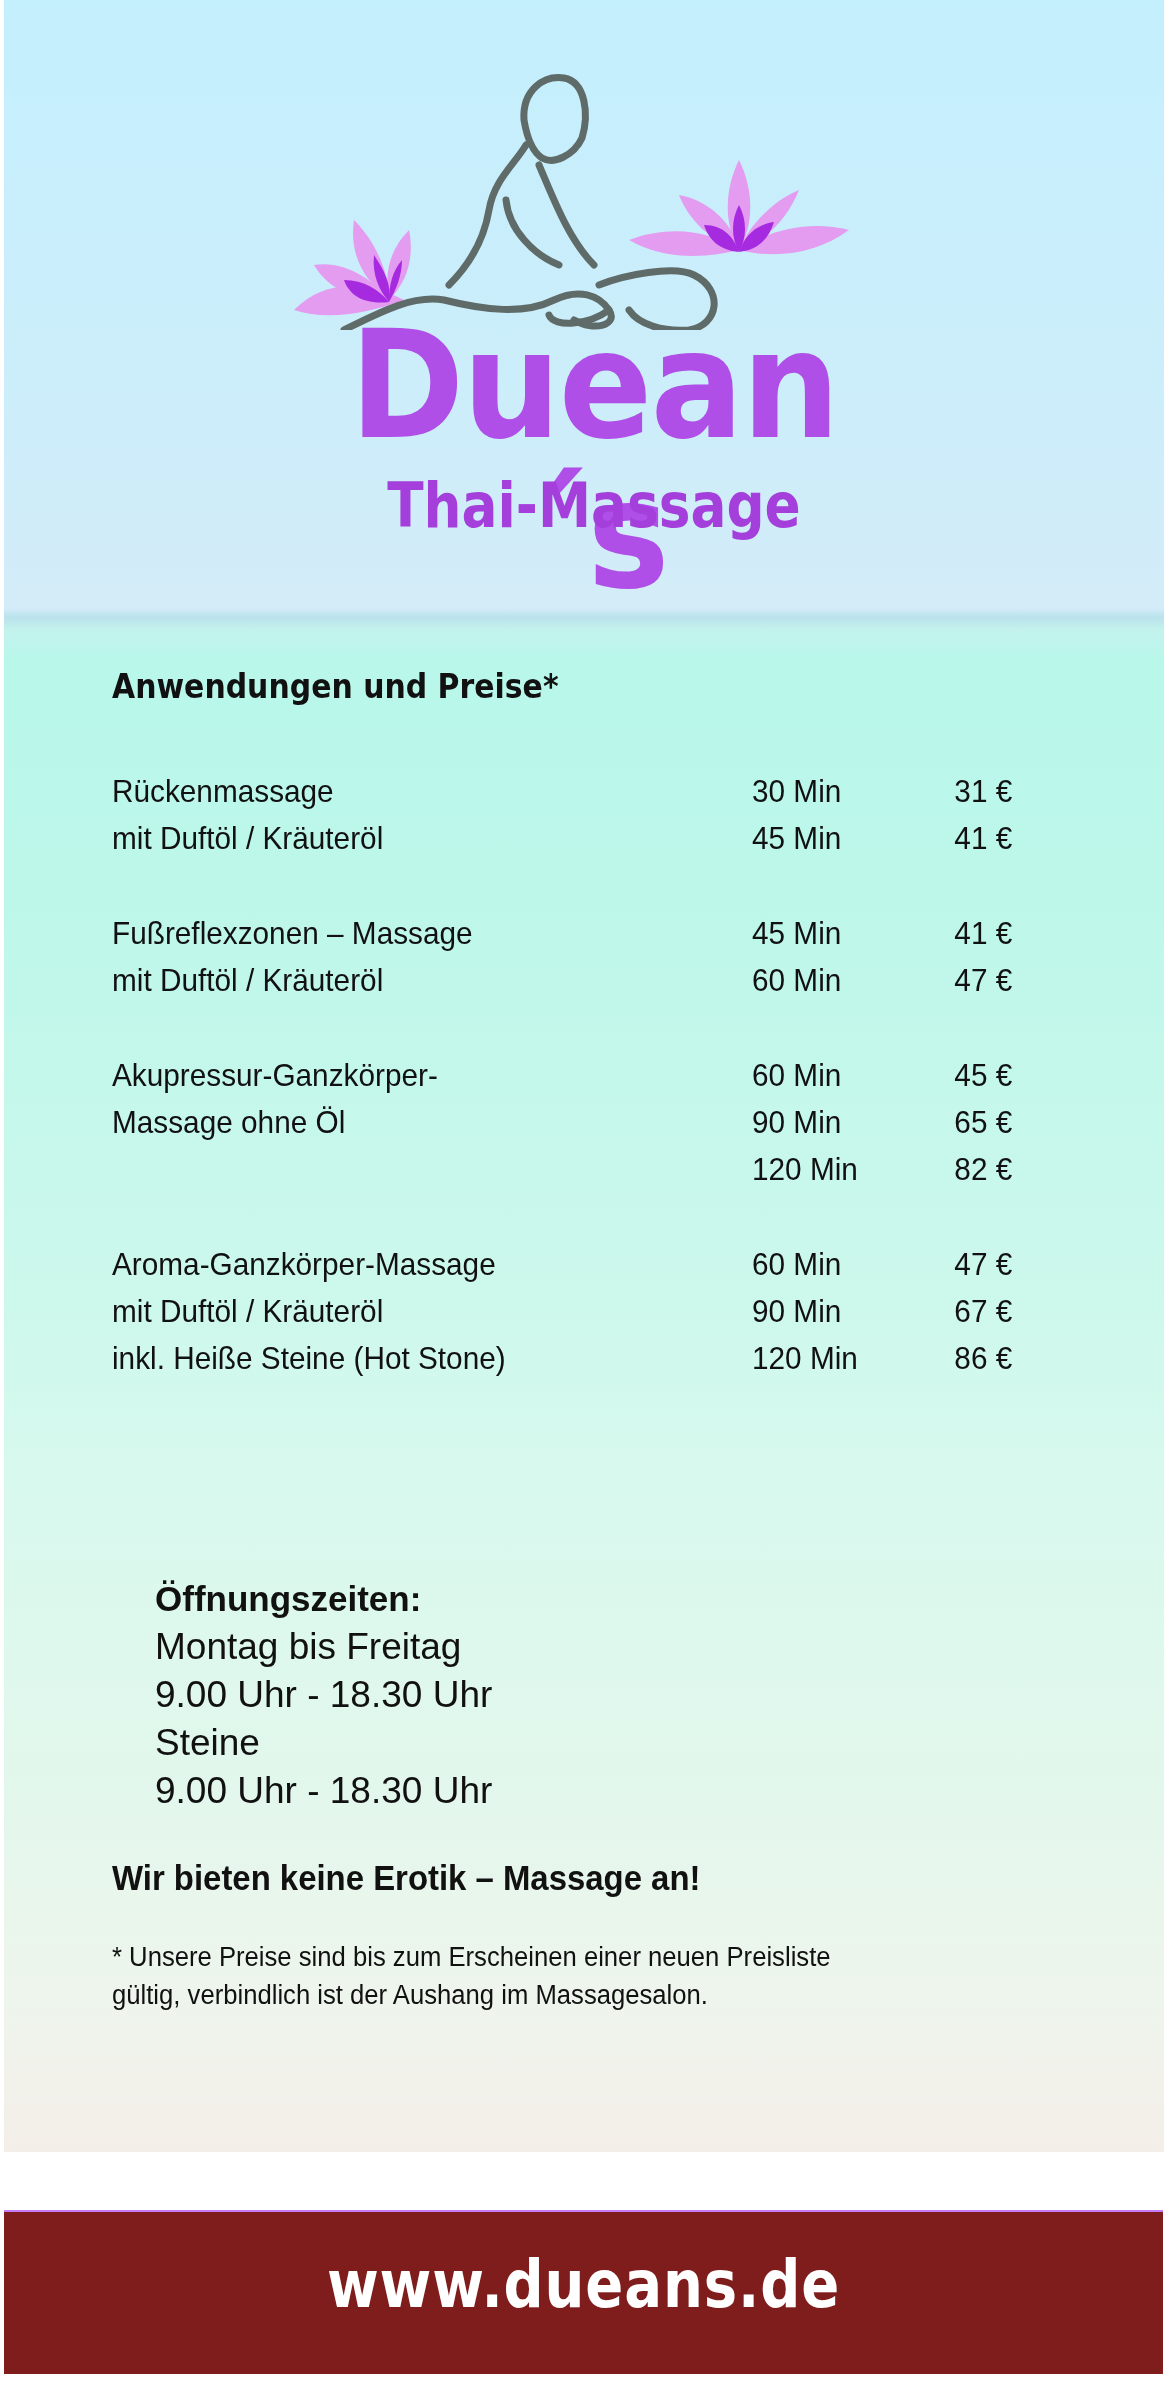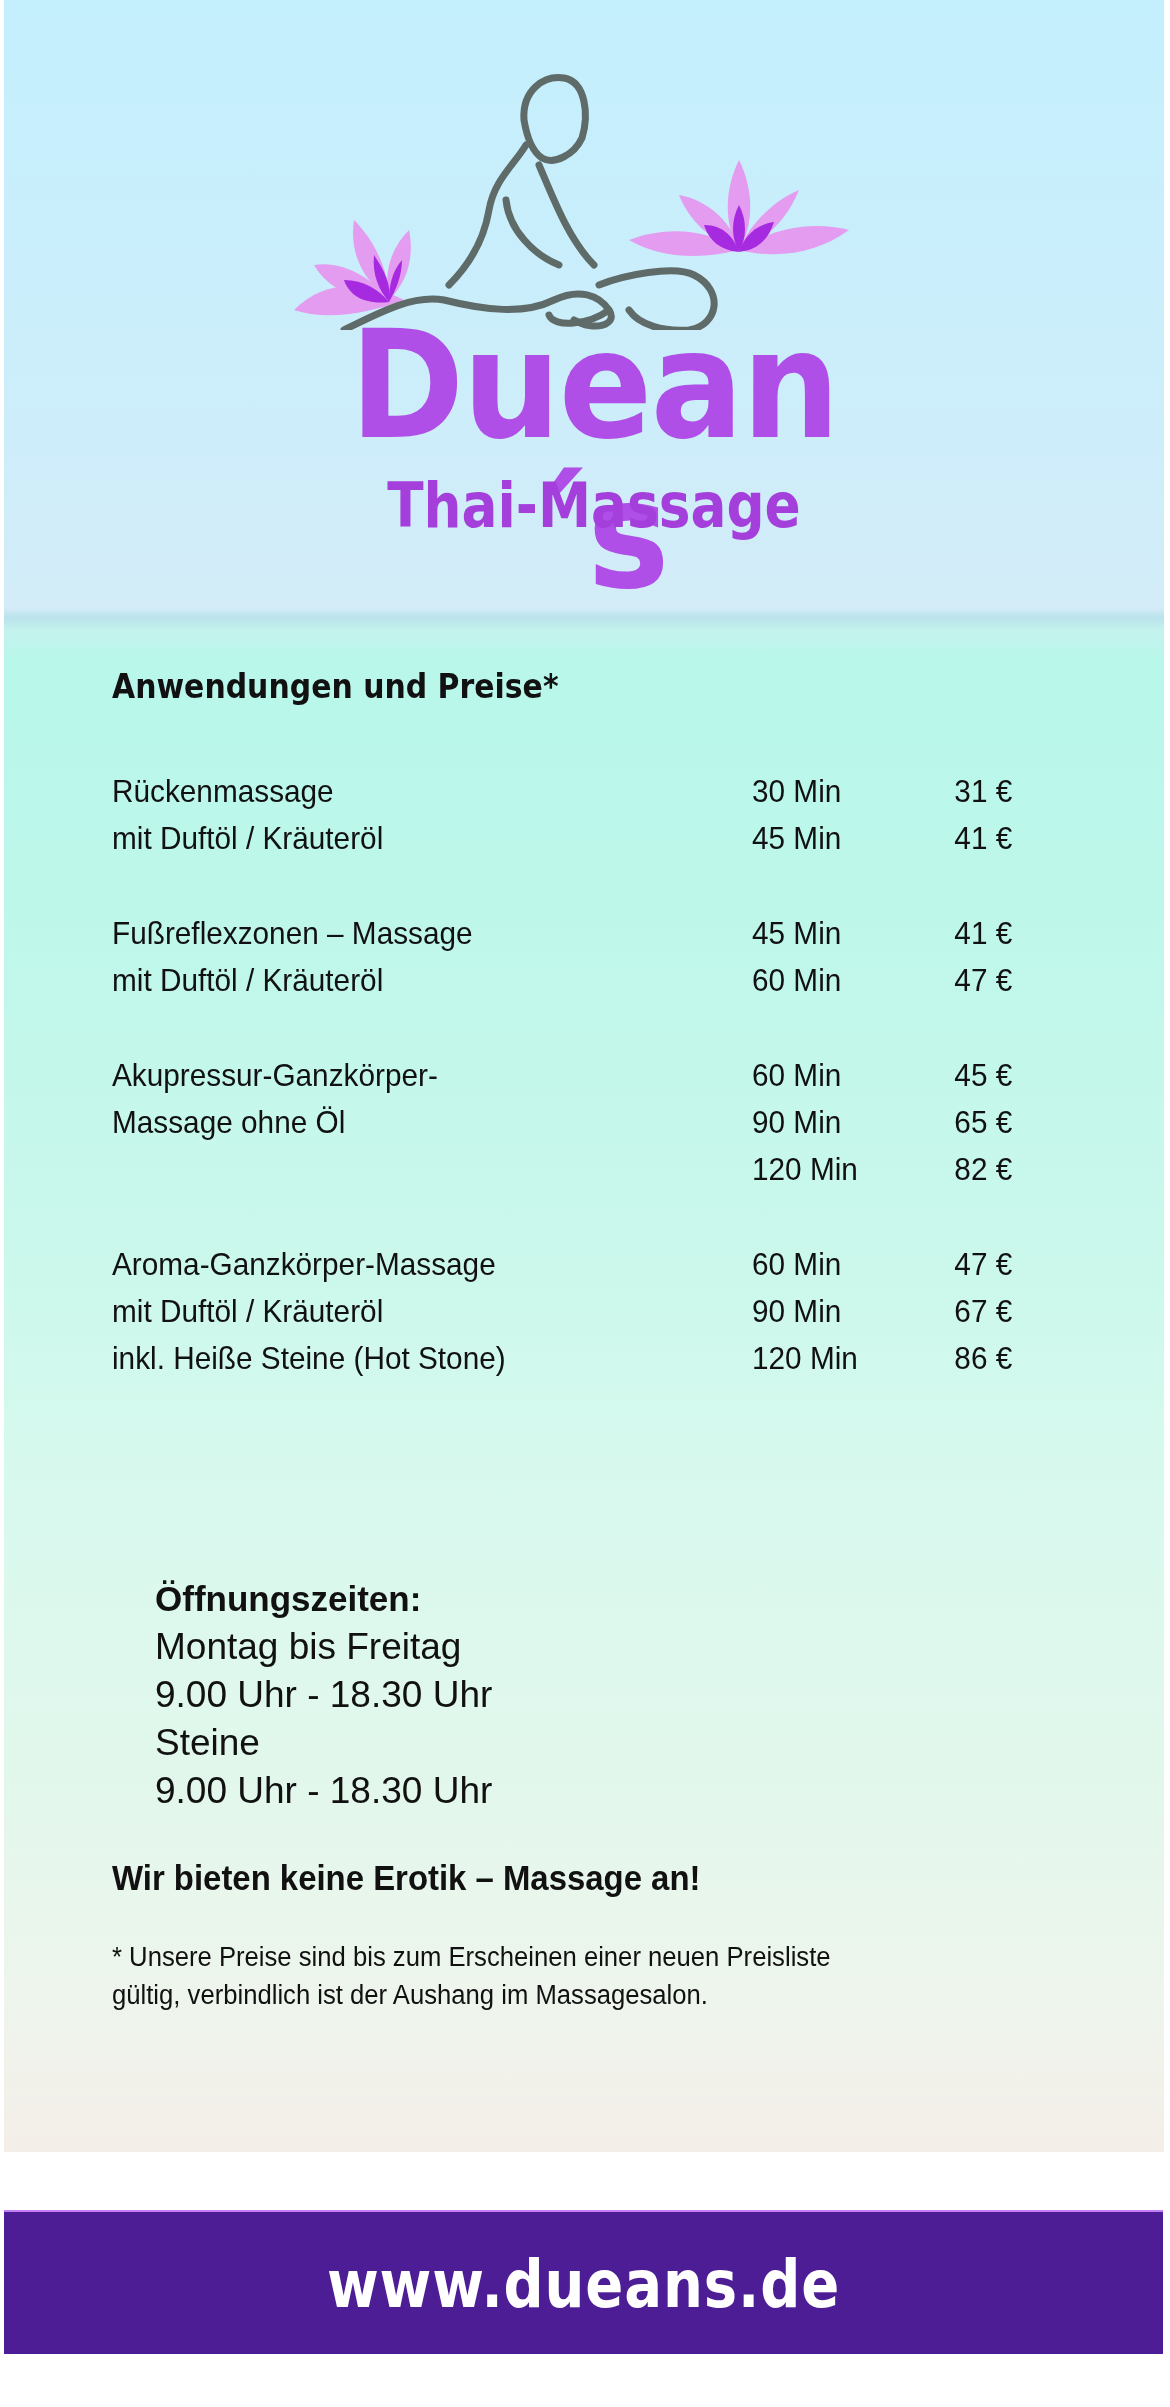--- a/index.html
+++ b/index.html
@@ -63,22 +63,22 @@
 
   .notice {
     position: absolute; left: 108px; top: 1858px; font-weight: bold; font-size: 35px;
     transform: scaleX(0.94); transform-origin: left center; white-space: nowrap;
   }
   .footnote { position: absolute; left: 108px; top: 1938px; font-size: 27px; line-height: 38px; transform: scaleX(0.95); transform-origin: left center; }
   .footnote div { white-space: nowrap; }
 
   
   .footer-band {
-    position: absolute; left: 4px; top: 2210px; width: 1159px; height: 144px;
-    background: #4c1d95; border-top: 2px solid #c57cf5;
+    position: absolute; left: 4px; top: 2210px; width: 1159px; height: 164px;
+    background: #7f1d1d; border-top: 2px solid #c57cf5;
   }
   .footer-url {
     position: absolute; left: 0; top: 34px; width: 100%; text-align: center;
     font-family: "DejaVu Sans", sans-serif; font-weight: bold; font-size: 66px;
     color: #ffffff; transform: scaleX(0.85); letter-spacing: 1px;
   }
 </style>
 </head>
 <body>
 

